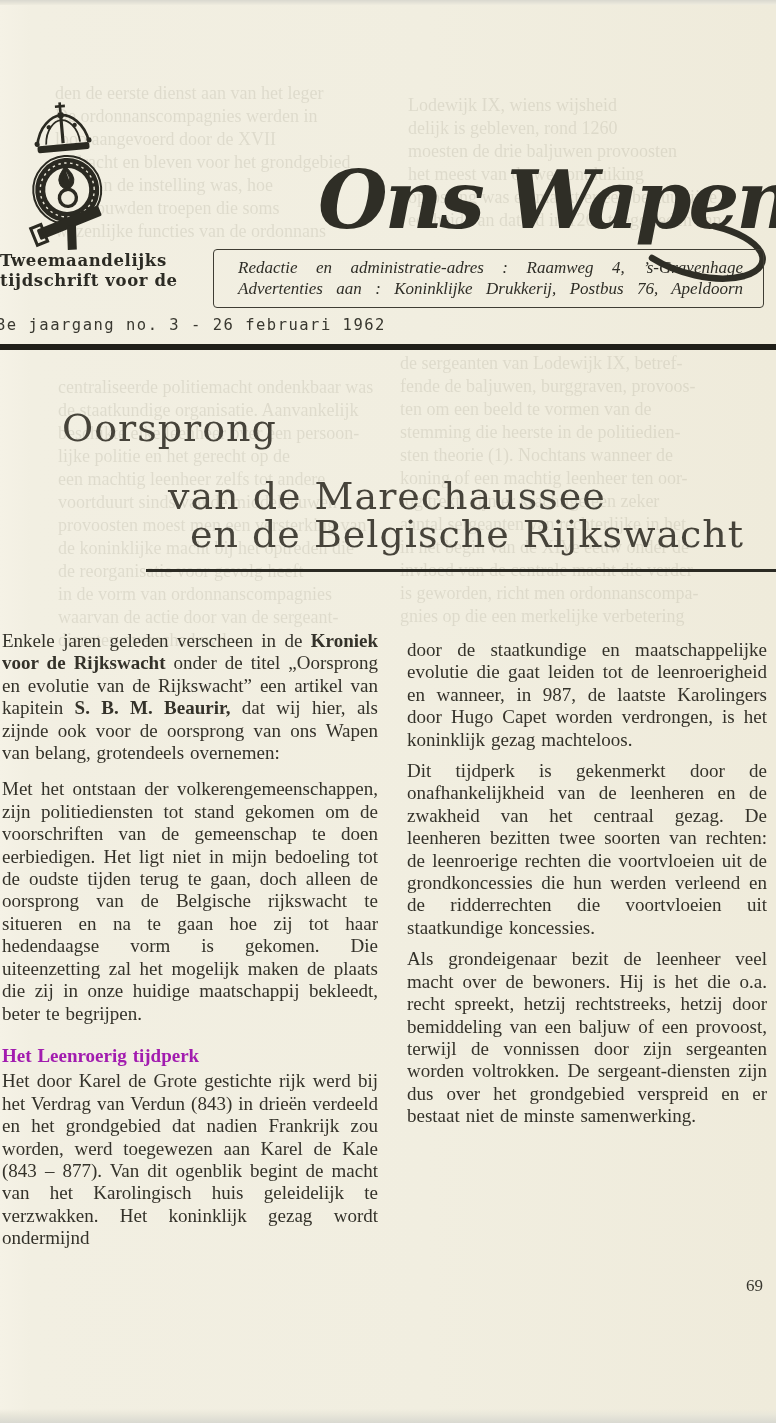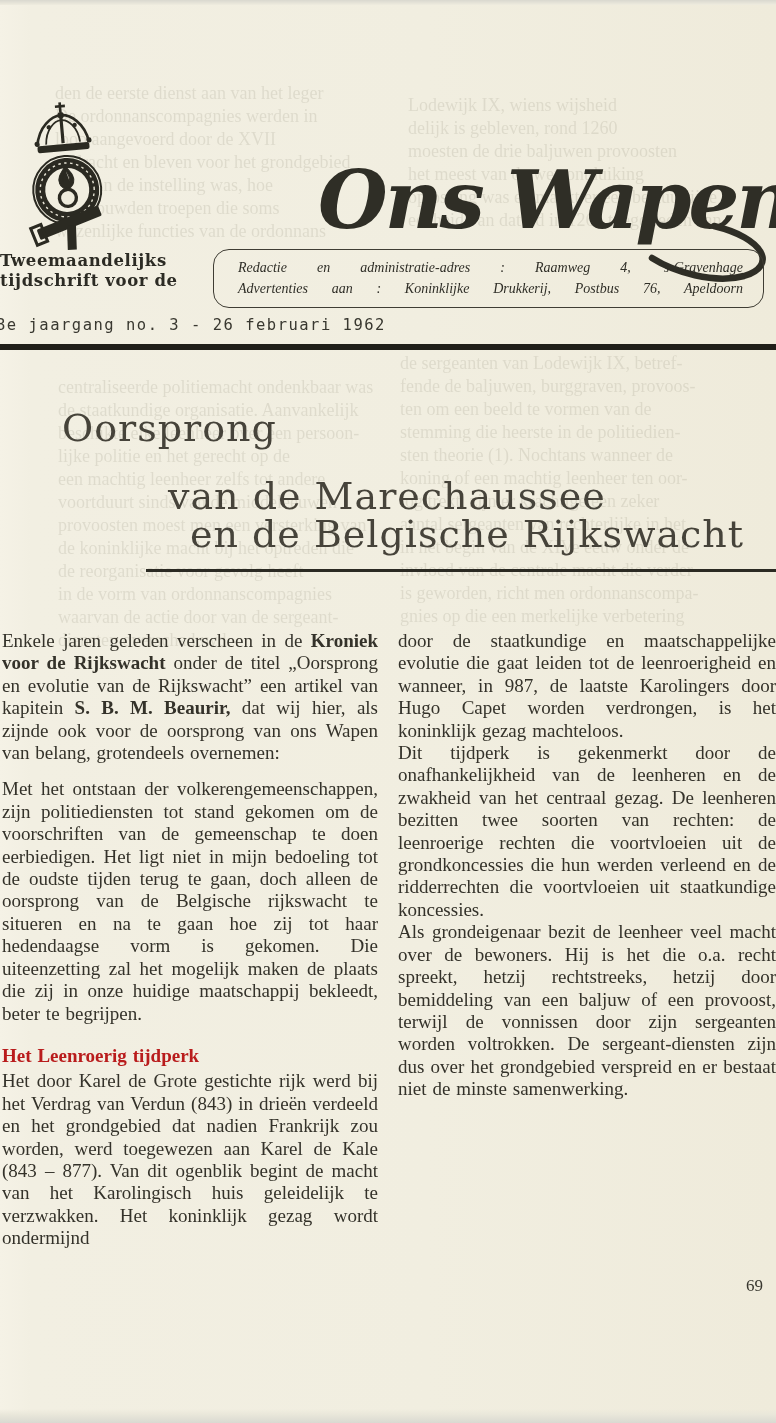--- a/index.html
+++ b/index.html
@@ -22,23 +22,23 @@
   
   .emblem{left:18px;top:100px;width:96px;height:152px;transform:rotate(-5deg);}
   .script-title{left:316px;top:78px;width:470px;height:245px;}
   .mast-left{
     left:0px;top:251px;width:180px;
     font-family:"DejaVu Serif",serif;font-weight:bold;font-size:16.5px;line-height:20px;
     letter-spacing:0.6px;color:#2c2b24;
   }
   .addr-box{
     left:213px;top:249px;width:551px;height:59px;box-sizing:border-box;
-    border:1.6px solid #3f3d34;border-radius:16px;
+    border:1.6px solid #3f3d34;border-radius:4px;
     padding:8px 20px 8px 24px;
-    font-style:italic;font-size:14px;line-height:20.5px;color:#2f2e27;
+    font-style:italic;font-size:17px;line-height:20.5px;color:#2f2e27;
   }
   .addr-box div{text-align:justify;text-align-last:justify;}
   .issue-line{
     left:-4px;top:316px;width:400px;
     font-family:"DejaVu Sans Mono",monospace;font-size:15.5px;letter-spacing:1.5px;color:#393830;
   }
   .rule-thick{left:0;top:344px;width:776px;height:6px;background:#201f19;}
 
   
   .atitle{
@@ -51,22 +51,22 @@
   .rule-thin{left:146px;top:569px;width:630px;height:2.5px;background:#2b2a23;}
 
   
   .col{
     top:630px;font-size:19px;line-height:22.4px;text-align:justify;
     word-spacing:0.06em;color:#34322a;
   }
   .col-left{left:2px;width:376px;}
   .col-right{left:398px;width:378px;}
   .col p{margin:0 0 14px 0;}
-  .col-right p{margin:0;}
-  .col h3{margin:20px 0 3px 0;font-size:19px;line-height:22.4px;font-weight:bold;color:#b91c1c;}
+  .col-right p{margin:9px;}
+  .col h3{margin:20px 0 3px 0;font-size:19px;line-height:22.4px;font-weight:bold;color:#a21caf;}
   .pagenum{left:746px;top:1276px;font-size:17px;color:#393830;}
 </style>
 </head>
 <body>
 
 <div class="edge-top"></div>
 <div class="edge-bottom"></div>
 
 <div class="ghost" style="left:55px;top:82px;width:352px;">den de eerste dienst aan van het leger
 De ordonnanscompagnies werden in

